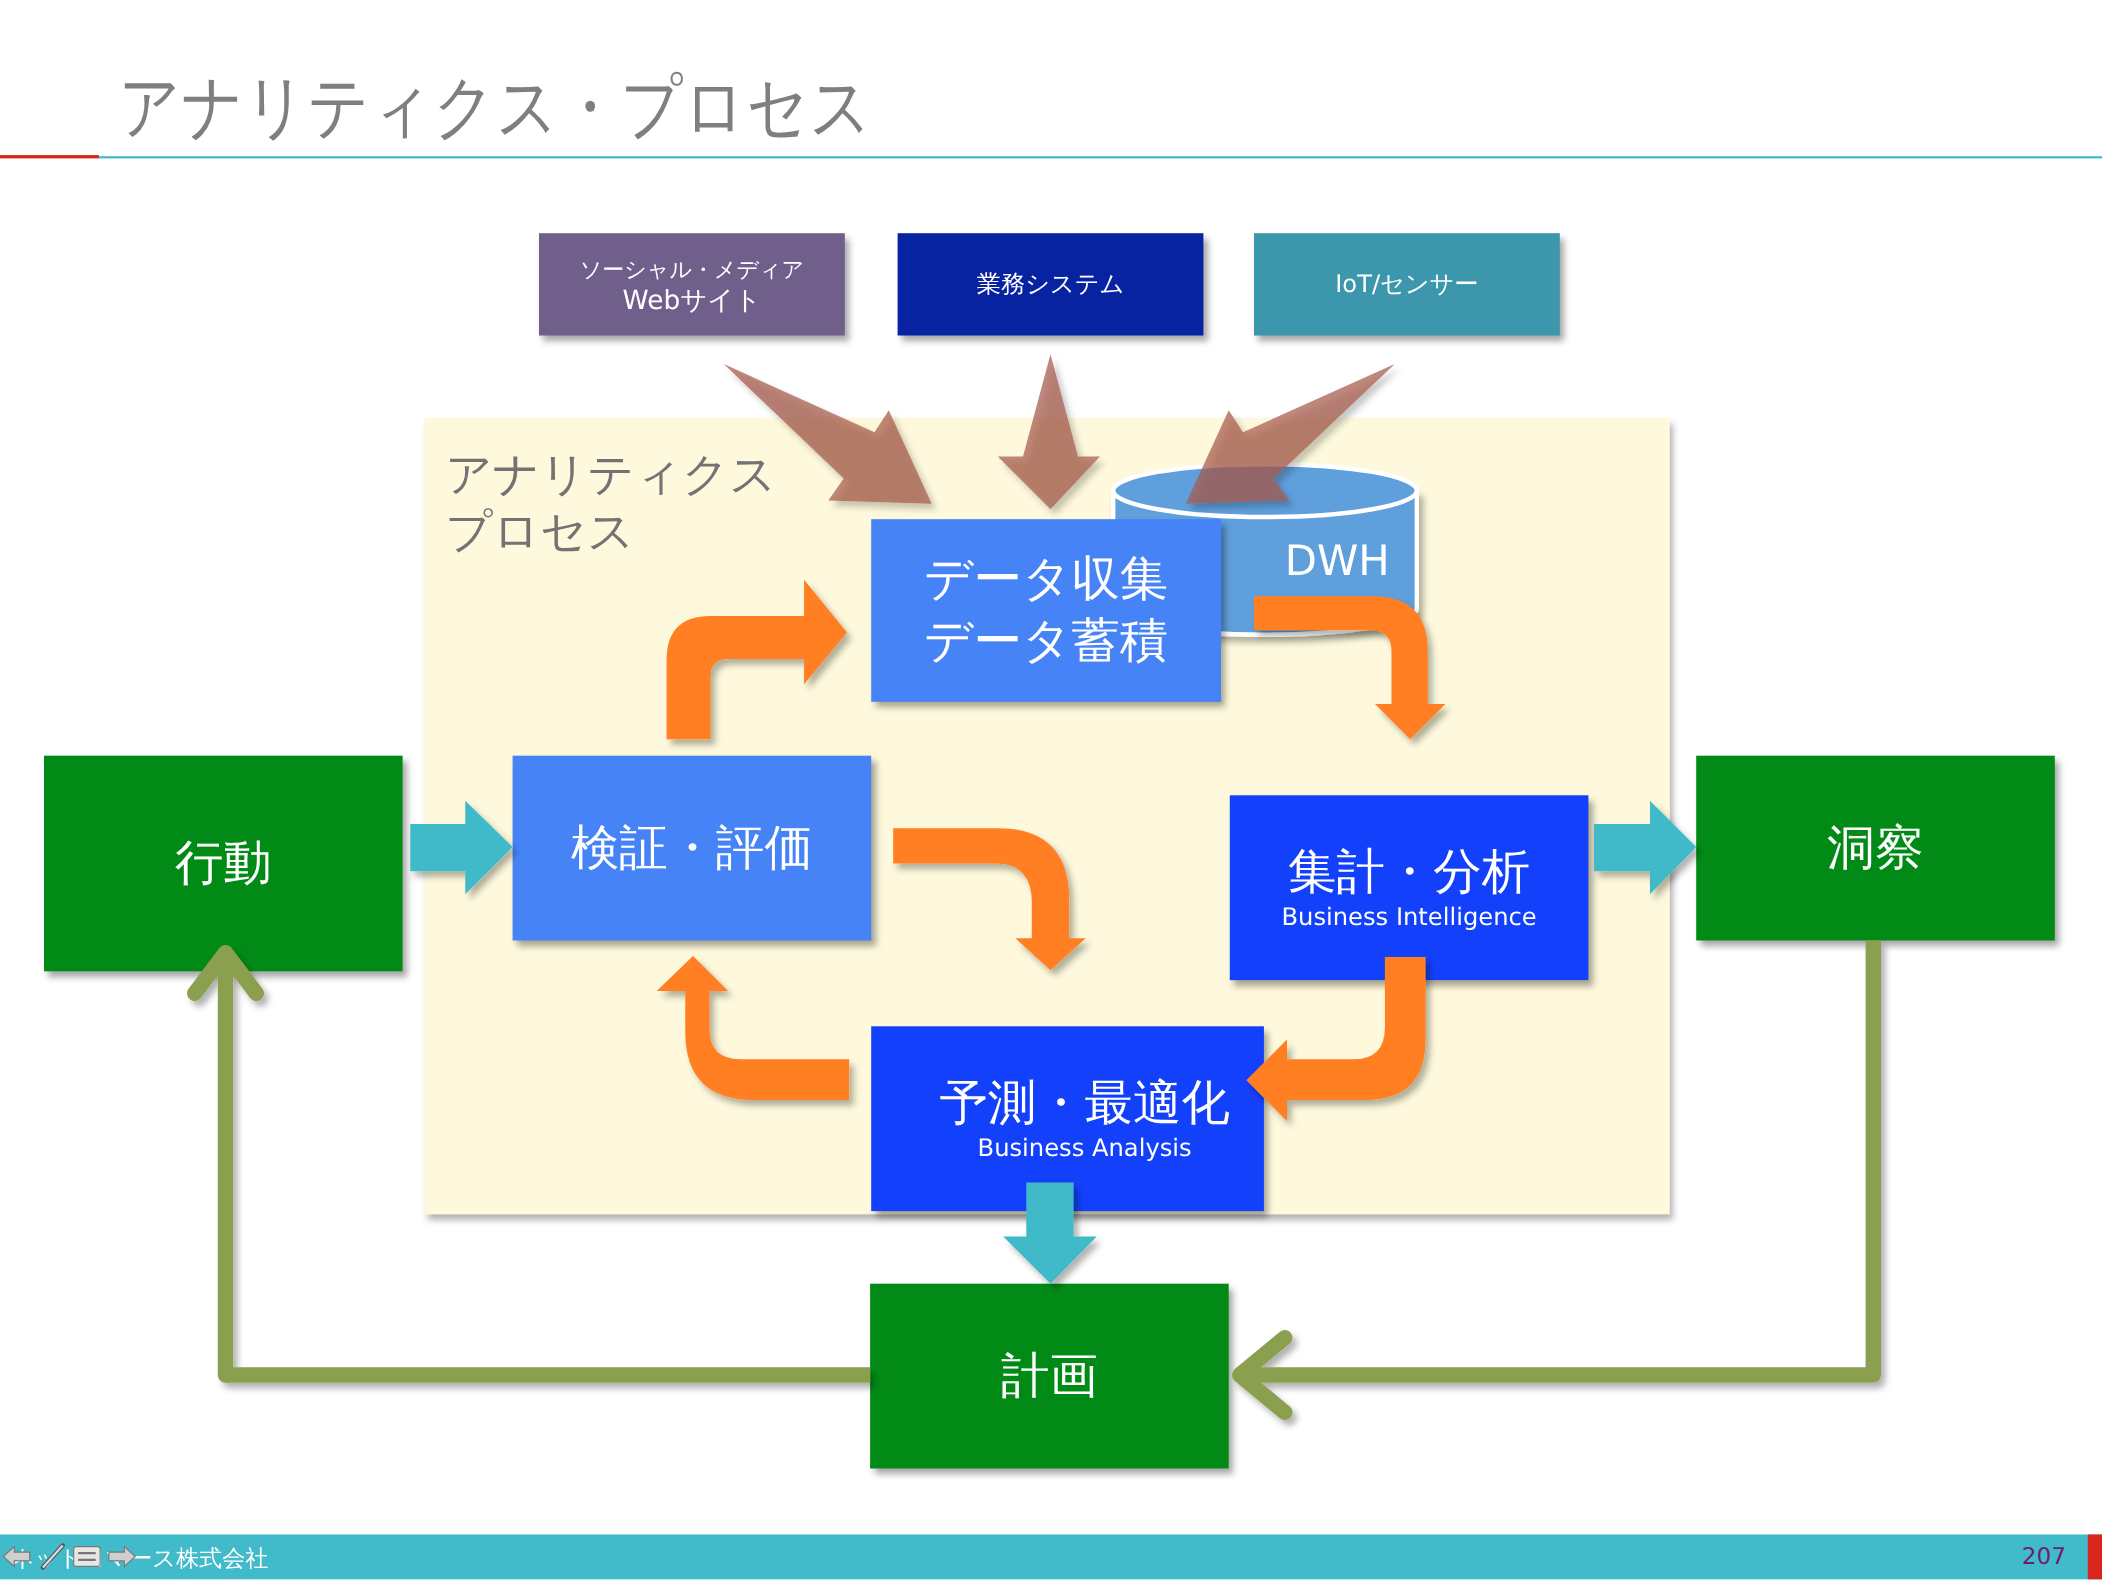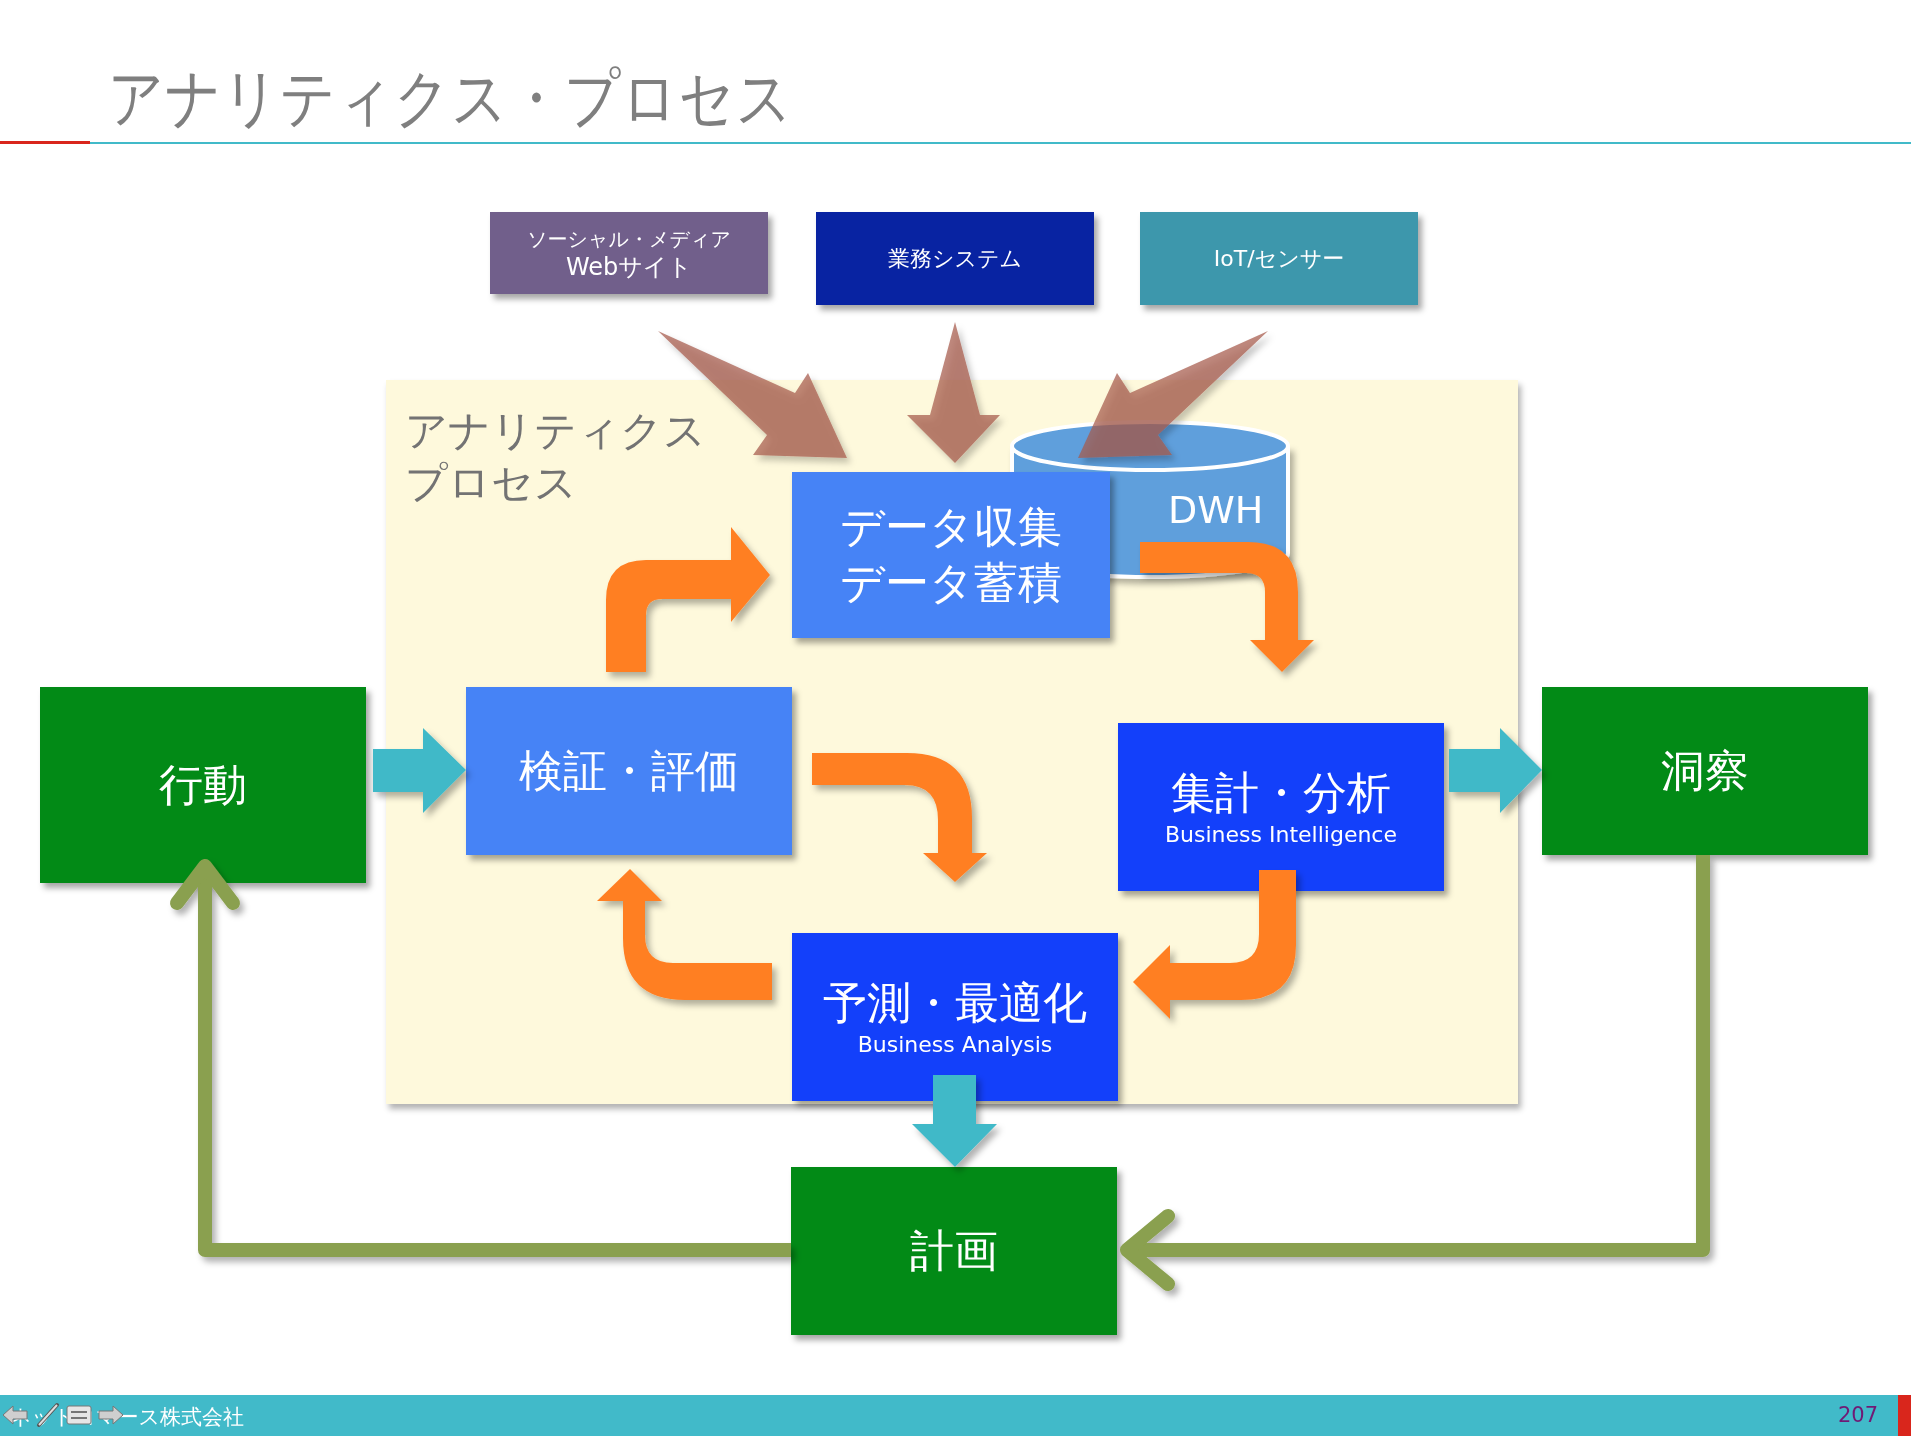--- a/index.html
+++ b/index.html
@@ -46,21 +46,21 @@
   #nav-icons { left: 0; top: 1398px; height: 34px; display: flex; align-items: center; gap: 2px; }
   .nav-ico { width: 30px; height: 30px; display: flex; align-items: center; justify-content: center; }
 </style>
 </head>
 <body>
 
 <div id="title" class="abs">アナリティクス・プロセス</div>
 <div id="rule-red" class="abs"></div>
 <div id="rule-teal" class="abs"></div>
 
-<div class="abs src" style="left:490px; top:212px; width:278px; height:82px; background:#715f8b;">
+<div class="abs src" style="left:490px; top:212px; width:278px; height:93px; background:#715f8b;">
   <span style="font-size:20px;">ソーシャル・メディア</span>
   <span style="font-size:24px;">Webサイト</span>
 </div>
 <div class="abs src" style="left:816px; top:212px; width:278px; height:93px; background:#0823a2;">
   <span>業務システム</span>
 </div>
 <div class="abs src" style="left:1140px; top:212px; width:278px; height:93px; background:#3d97ac;">
   <span>IoT/センサー</span>
 </div>
 
@@ -87,21 +87,21 @@
   <span class="main">データ収集</span>
   <span class="main">データ蓄積</span>
 </div>
 <div class="abs box lightblue" style="left:466px; top:687px; width:326px; height:168px;">
   <span class="main">検証・評価</span>
 </div>
 <div class="abs box deepblue" style="left:1118px; top:687px; width:326px; height:168px;">
   <span class="main">集計・分析</span>
   <span class="sub">Business Intelligence</span>
 </div>
-<div class="abs box deepblue" style="left:792px; top:897px; width:326px; height:168px;">
+<div class="abs box deepblue" style="left:792px; top:897px; width:326px; height:168px;padding-left:31px;">
   <span class="main">予測・最適化</span>
   <span class="sub">Business Analysis</span>
 </div>
 
 <div class="abs box green" style="left:40px; top:687px; width:326px; height:196px;">
   <span class="main">行動</span>
 </div>
 <div class="abs box green" style="left:1542px; top:687px; width:326px; height:168px;">
   <span class="main">洞察</span>
 </div>

